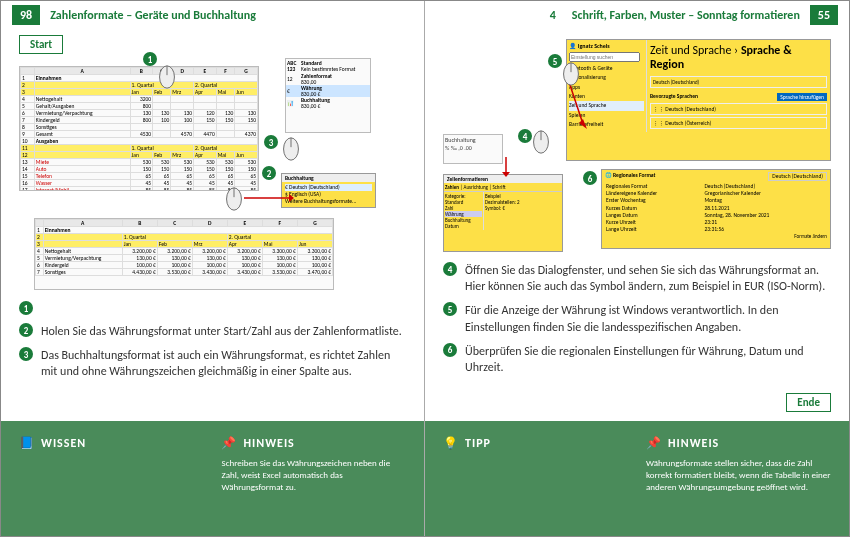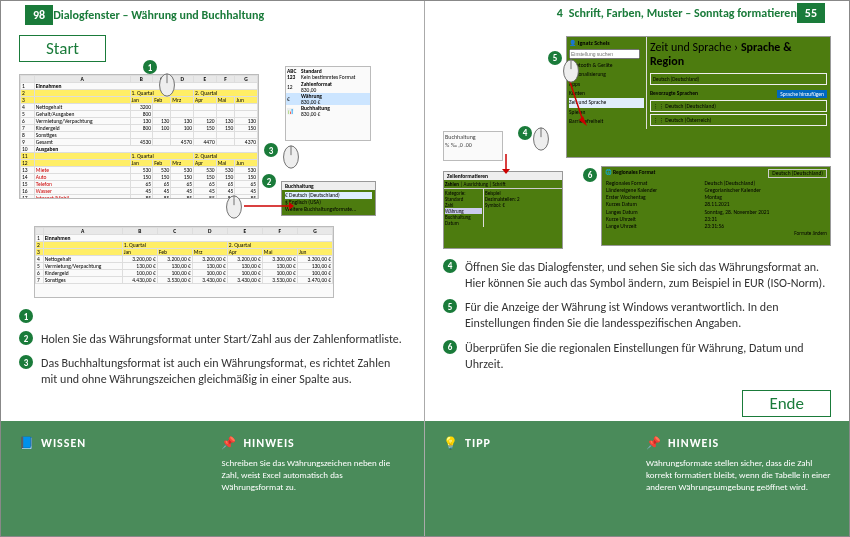--- a/index.html
+++ b/index.html
@@ -1,25 +1,25 @@
 <!DOCTYPE html>
 <html><head>
 <meta charset="utf-8">
 <style>
 *{margin:0;padding:0;box-sizing:border-box}
 body{font-family:Calibri,Arial,sans-serif;font-size:10px;background:#fff;width:850px;height:537px;position:relative;border:1px solid #888}
 .spread{display:flex;width:100%;height:100%}
 .page{width:50%;height:100%;display:flex;flex-direction:column;position:relative}
 .page-left{border-right:1px solid #aaa}
-.header{display:flex;align-items:center;height:28px;padding:0 24px;}
+.header{display:flex;align-items:center;height:28px;padding:0 11px;gap:10px}
 .page-num-box{background:#1a7b3a;color:#fff;font-weight:bold;padding:3px 8px;font-size:12px}
 .header-title{color:#1a7b3a;font-weight:bold;font-size:12px}
 .page-right .header{justify-content:flex-end}
 .content{flex:1;padding:6px 18px 4px 18px;position:relative}
-.start-btn,.end-btn{border:1.5px solid #1a7b3a;color:#1a7b3a;font-weight:normal;padding:2px 26px;display:inline-block;font-size:17px}
+.start-btn,.end-btn{border:1.5px solid #1a7b3a;color:#1a7b3a;font-weight:bold;padding:2px 10px;display:inline-block;font-size:11px}
 .figure-area{position:relative;height:235px;margin-top:4px}
 .fig-box{position:absolute;border:1px solid #bbb;background:#fafafa}
 .fig-label{font-size:6px;color:#444;padding:1px}
 .marker{width:14px;height:14px;background:#1a7b3a;color:#fff;border-radius:50%;display:inline-flex;align-items:center;justify-content:center;font-weight:bold;font-size:9px;position:absolute;z-index:10}
 .mouse-icon{position:absolute;width:20px;height:26px;z-index:9}
 .mouse-icon svg{width:100%;height:100%}
 .arrow{position:absolute;z-index:8}
 .steps{margin-top:8px}
 .step{display:flex;gap:8px;margin-bottom:8px;align-items:flex-start}
 .step .marker{position:static;flex-shrink:0}
@@ -29,34 +29,34 @@
 .box-head{display:flex;align-items:center;gap:6px;font-weight:bold;font-size:12px;letter-spacing:1px;margin-bottom:6px}
 .box-text{font-size:9px;line-height:1.35}
 .icon-circle{width:16px;height:16px;display:inline-flex;align-items:center;justify-content:center}
 
 .xtable{font-size:5.5px;width:100%;border-collapse:collapse}
 .xtable td,.xtable th{border:1px solid #ddd;padding:0 1px;white-space:nowrap;overflow:hidden}
 .xtable .hdr td{background:#e8e8e8;text-align:center;font-weight:bold}
 .xtable .yel td{background:#ffee66}
 .xtable .red{color:#c00}
 .xtable .r{text-align:right}
-.dlg{position:absolute;background:#4d7c0f;border:1px solid #999;font-size:5.5px}
+.dlg{position:absolute;background:#fde047;border:1px solid #999;font-size:5.5px}
 .dlg-title{background:#eee;padding:1px 3px;font-weight:bold}
 .dlg-body{padding:2px 3px;line-height:1.3}
 .end-wrap{text-align:right;margin-top:18px}
 </style>
 </head>
 <body>
 
 <div class="spread">
 
 <div class="page page-left">
   <div class="header">
     <span class="page-num-box">98</span>
-    <span class="header-title">Dialogfenster – Währung und Buchhaltung</span>
+    <span class="header-title">Zahlenformate – Geräte und Buchhaltung</span>
   </div>
   <div class="content">
     <span class="start-btn">Start</span>
 
     <div class="figure-area">
 
       <div class="fig-box" style="left:0;top:8px;width:240px;height:125px;overflow:hidden">
         <table class="xtable">
           <tbody>
                 <tr class="hdr">

